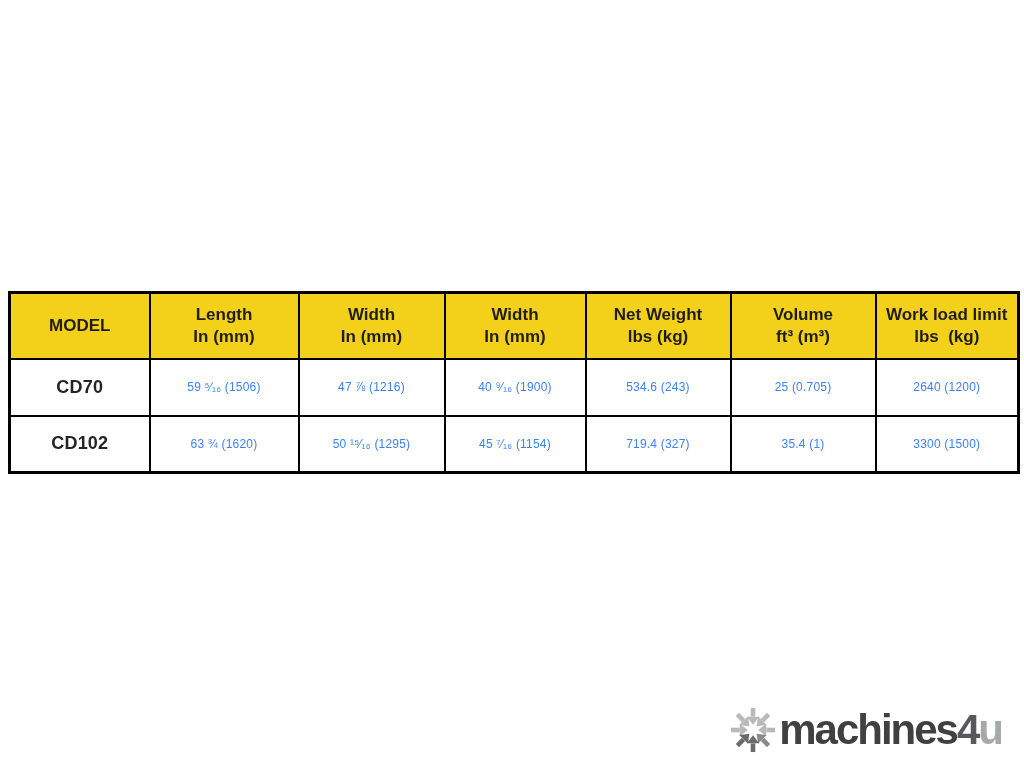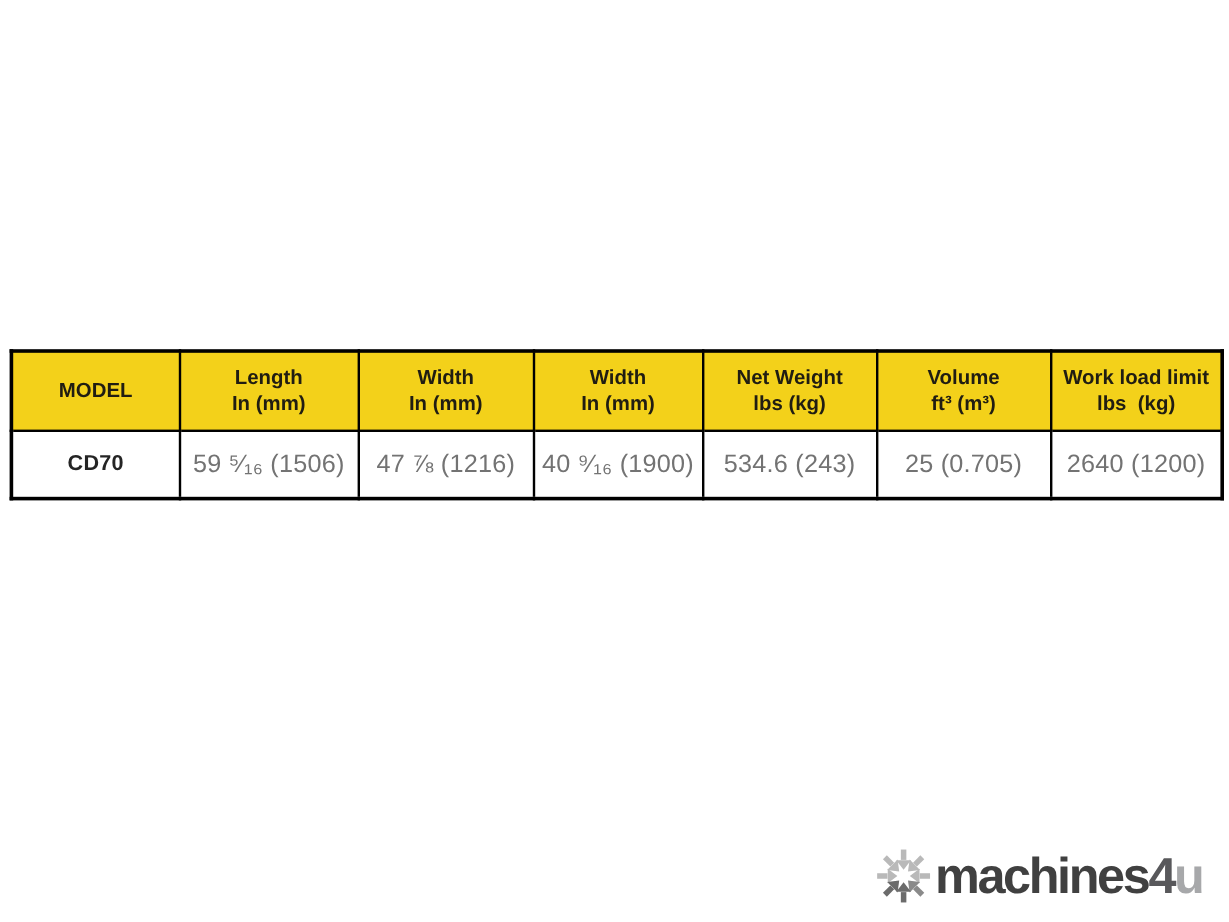--- a/index.html
+++ b/index.html
@@ -39,22 +39,22 @@
     background: #F3D11A;
     color: #201d12;
     font-size: 17px;
     font-weight: bold;
     line-height: 1.28;
   }
   table.spec-table th span { display: block; white-space: pre-wrap; }
   table.spec-table th span:empty { display: none; }
   table.spec-table td {
     background: #ffffff;
-    color: #737373;
-    font-size: 21px;
+    color: #3b82f6;
+    font-size: 12px;
     letter-spacing: 0.2px;
   }
   table.spec-table td.model-cell {
     font-weight: bold;
     color: #242424;
     font-size: 18px;
   }
   
   .watermark {
     position: absolute;
@@ -140,20 +140,29 @@
     <tbody>
       <tr>
         <td class="model-cell">CD70</td>
         <td>59 ⁵⁄₁₆ (1506)</td>
         <td>47 ⅞ (1216)</td>
         <td>40 ⁹⁄₁₆ (1900)</td>
         <td>534.6 (243)</td>
         <td>25 (0.705)</td>
         <td>2640 (1200)</td>
       </tr>
+      <tr>
+        <td class="model-cell">CD102</td>
+        <td>63 ¾ (1620)</td>
+        <td>50 ¹⁵⁄₁₆ (1295)</td>
+        <td>45 ⁷⁄₁₆ (1154)</td>
+        <td>719.4 (327)</td>
+        <td>35.4 (1)</td>
+        <td>3300 (1500)</td>
+      </tr>
     </tbody>
   </table>
 
   <div class="watermark">
     <svg class="mark-icon" viewBox="0 0 48 48" aria-hidden="true">
 
       <g>
         <g fill="#b9b9b9">
           <g transform="rotate(0 24 24)">
               <rect x="21.6" y="1" width="4.8" height="9"></rect>

